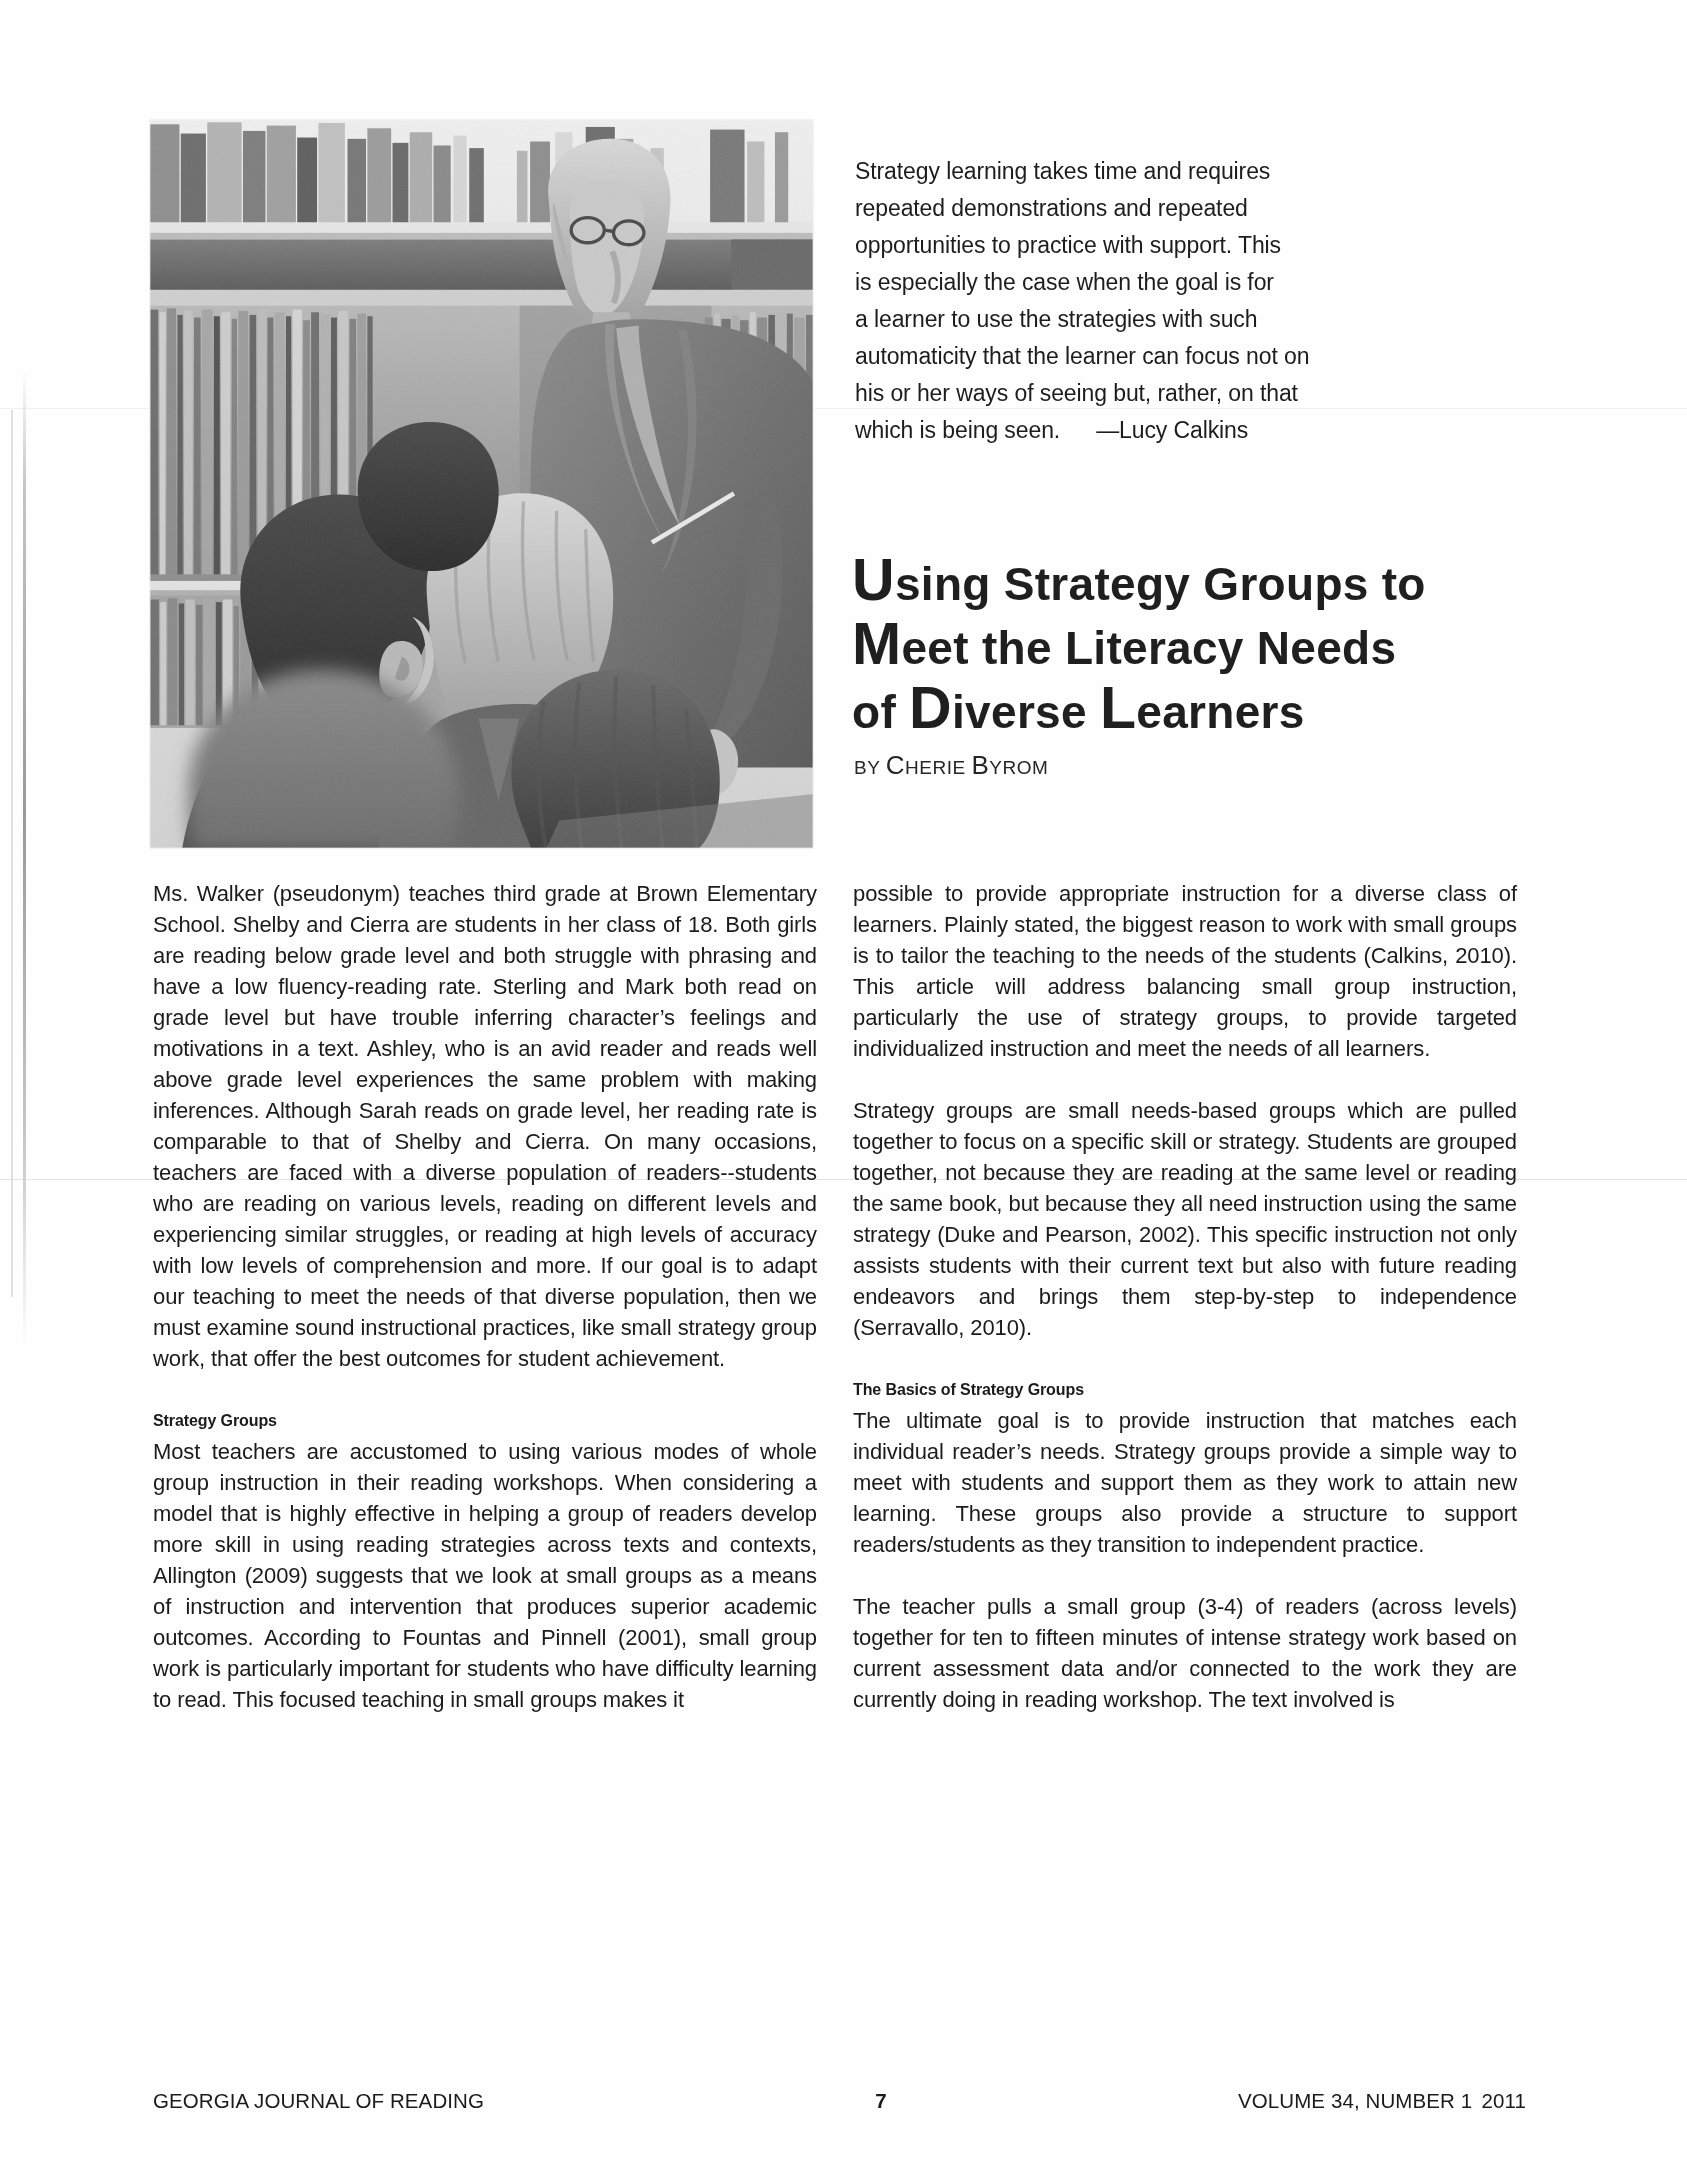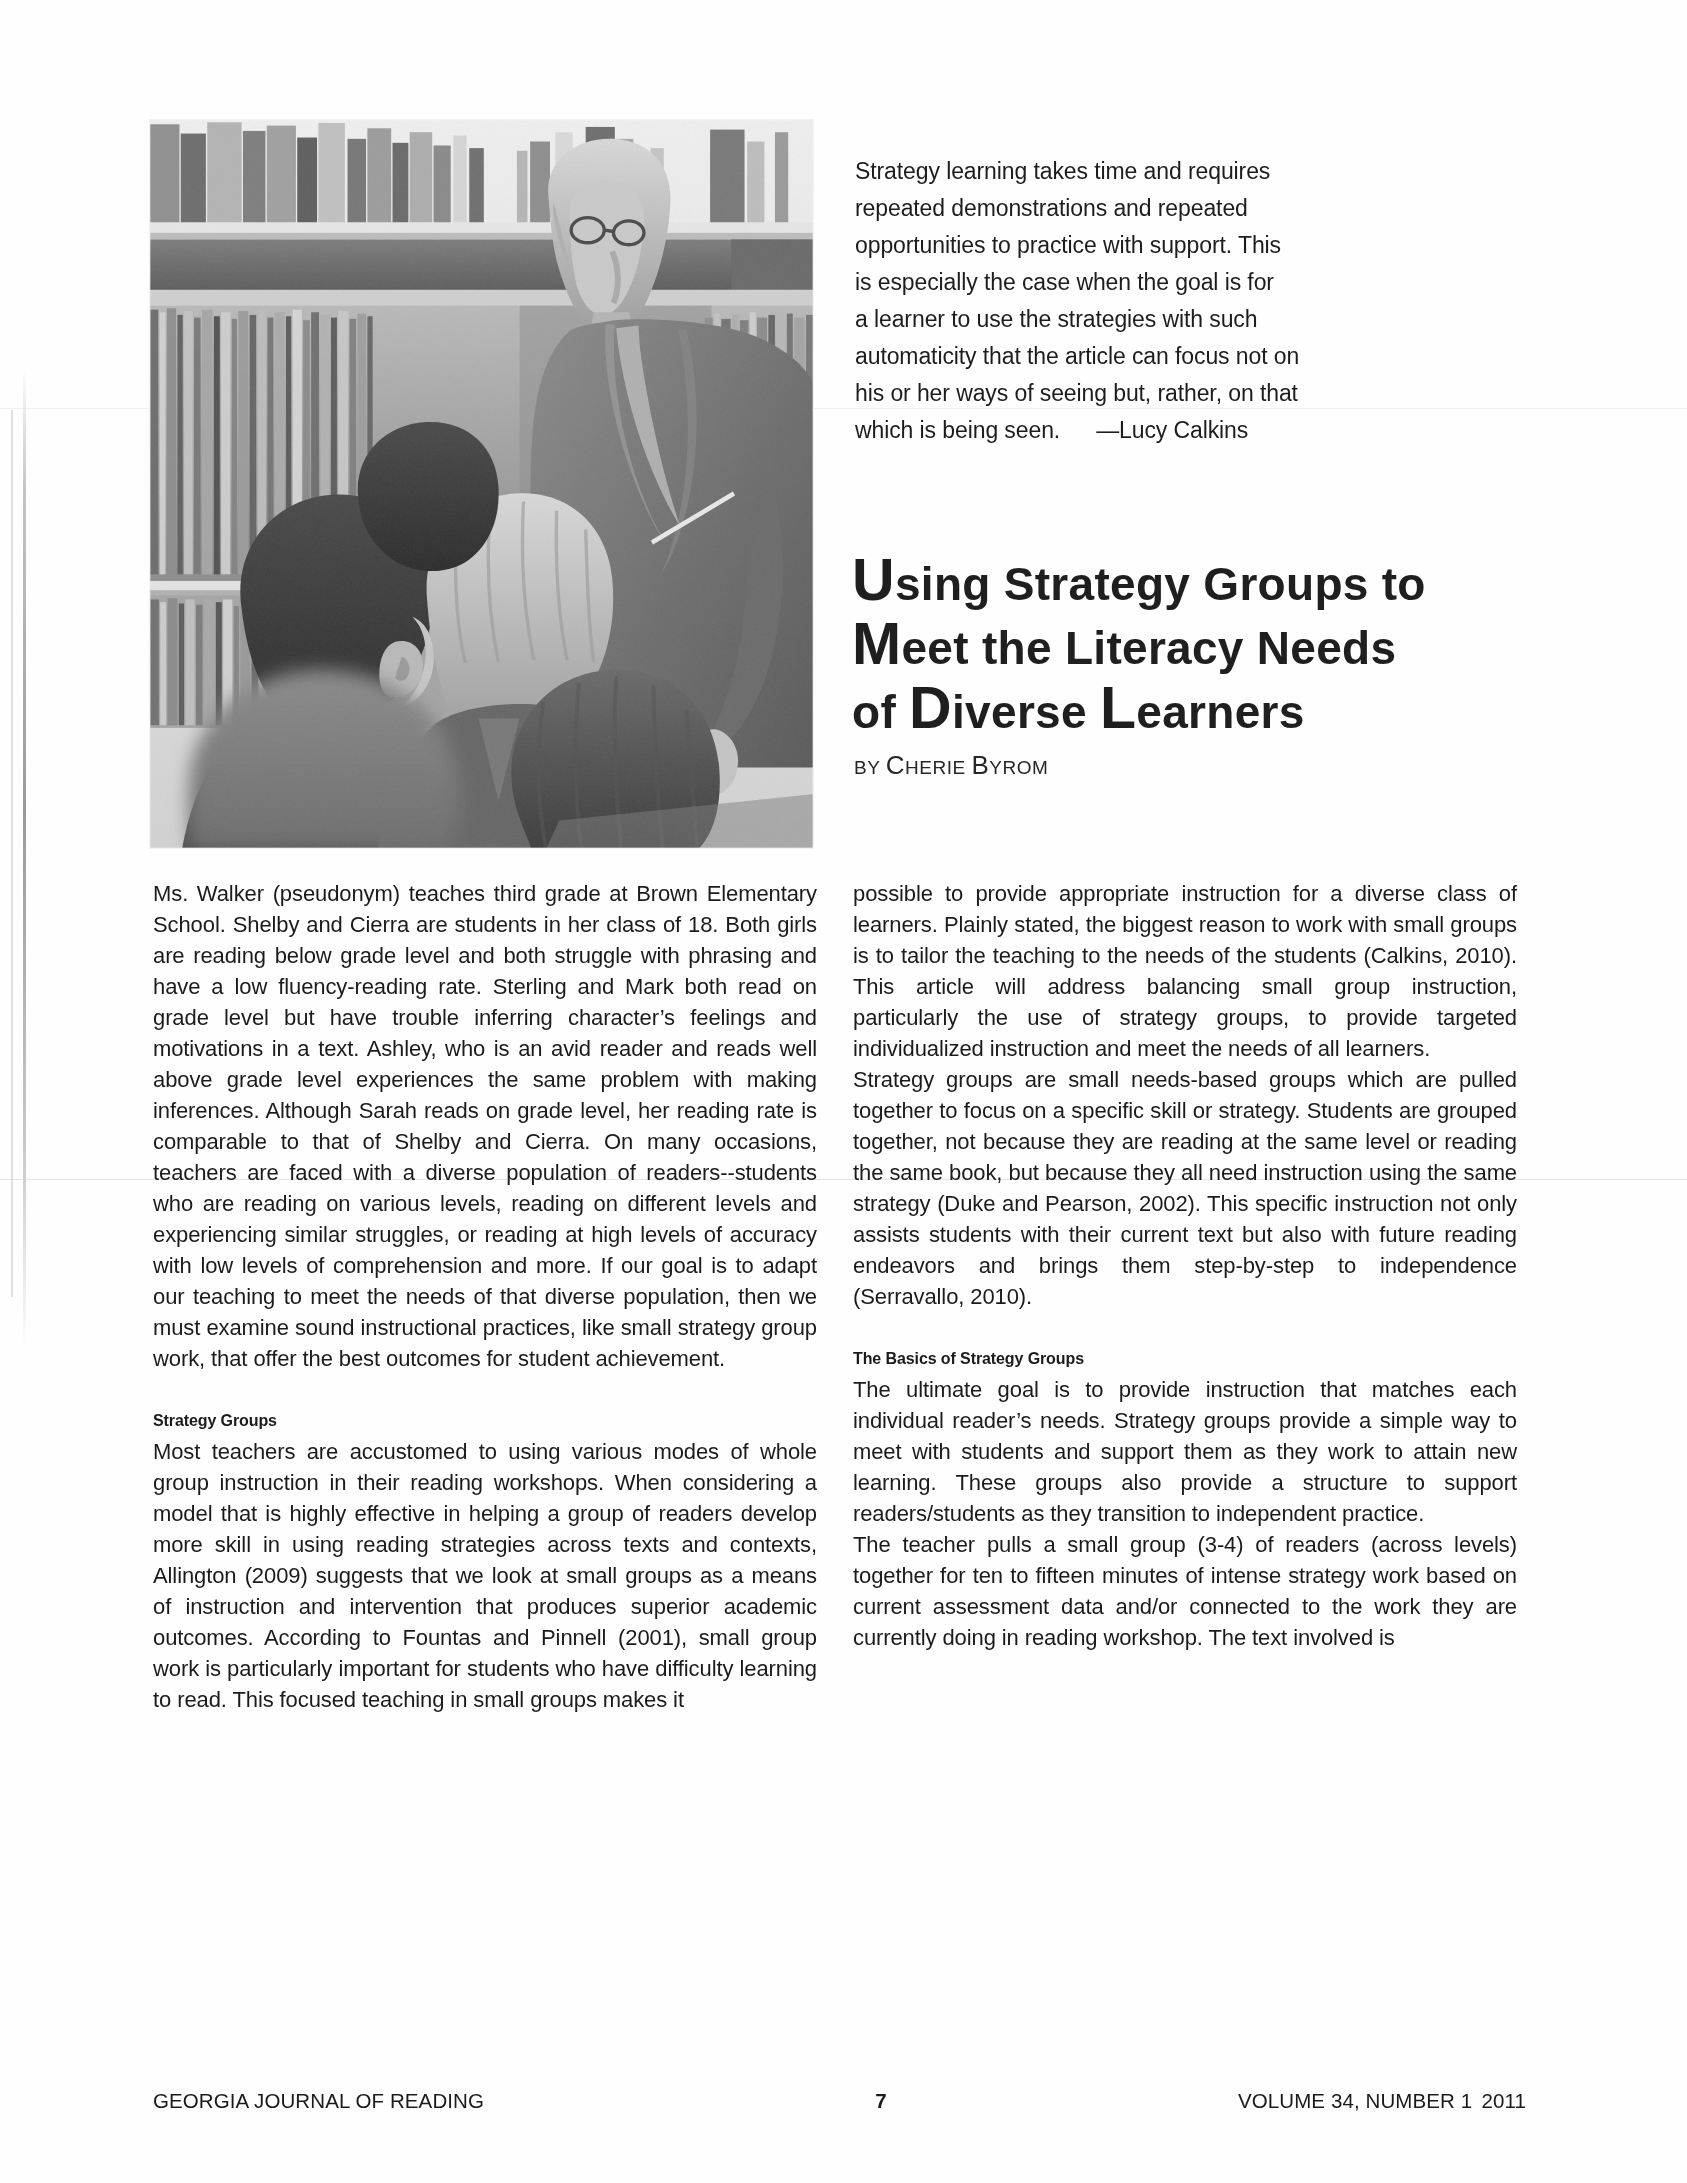--- a/index.html
+++ b/index.html
@@ -105,21 +105,21 @@
   }
   .col.left  { left: 153px; }
   .col.right { left: 853px; }
 
   .col p {
     margin: 0 0 0 0;
     text-align: justify;
     -webkit-hyphens: none;
     hyphens: none;
   }
-  .col p.gap-before { }
+  .col p.gap-before { margin-top: 31px; }
   .col h3 {
     margin: 31px 0 0 0;
     font-size: 16px;
     line-height: 31px;
     font-weight: bold;
     text-align: left;
     letter-spacing: -0.1px;
   }
   .col p.after-head { margin-top: 0; }
 
@@ -419,21 +419,21 @@
       <rect x="0" y="0" width="1005" height="1103" fill="none" stroke="#f2f2f2" stroke-width="4"></rect>
     </svg>
   </div>
 
   <div class="epigraph">
     <span>Strategy learning takes time and requires</span><br>
     <span>repeated demonstrations and repeated</span><br>
     <span>opportunities to practice with support. This</span><br>
     <span>is especially the case when the goal is for</span><br>
     <span>a learner to use the strategies with such</span><br>
-    <span>automaticity that the article can focus not on</span><br>
+    <span>automaticity that the learner can focus not on</span><br>
     <span>his or her ways of seeing but, rather, on that</span><br>
     <span>which is being seen.</span><span class="attrib-gap"></span><span>—Lucy Calkins</span>
   </div>
 
   <h1 class="title">
     <div class="line"><span class="drop">U</span><span>sing Strategy Groups to</span></div>
     <div class="line"><span class="drop">M</span><span>eet the Literacy Needs</span></div>
     <div class="line"><span>of </span><span class="drop">D</span><span>iverse </span><span class="drop">L</span><span>earners</span></div>
   </h1>
 

